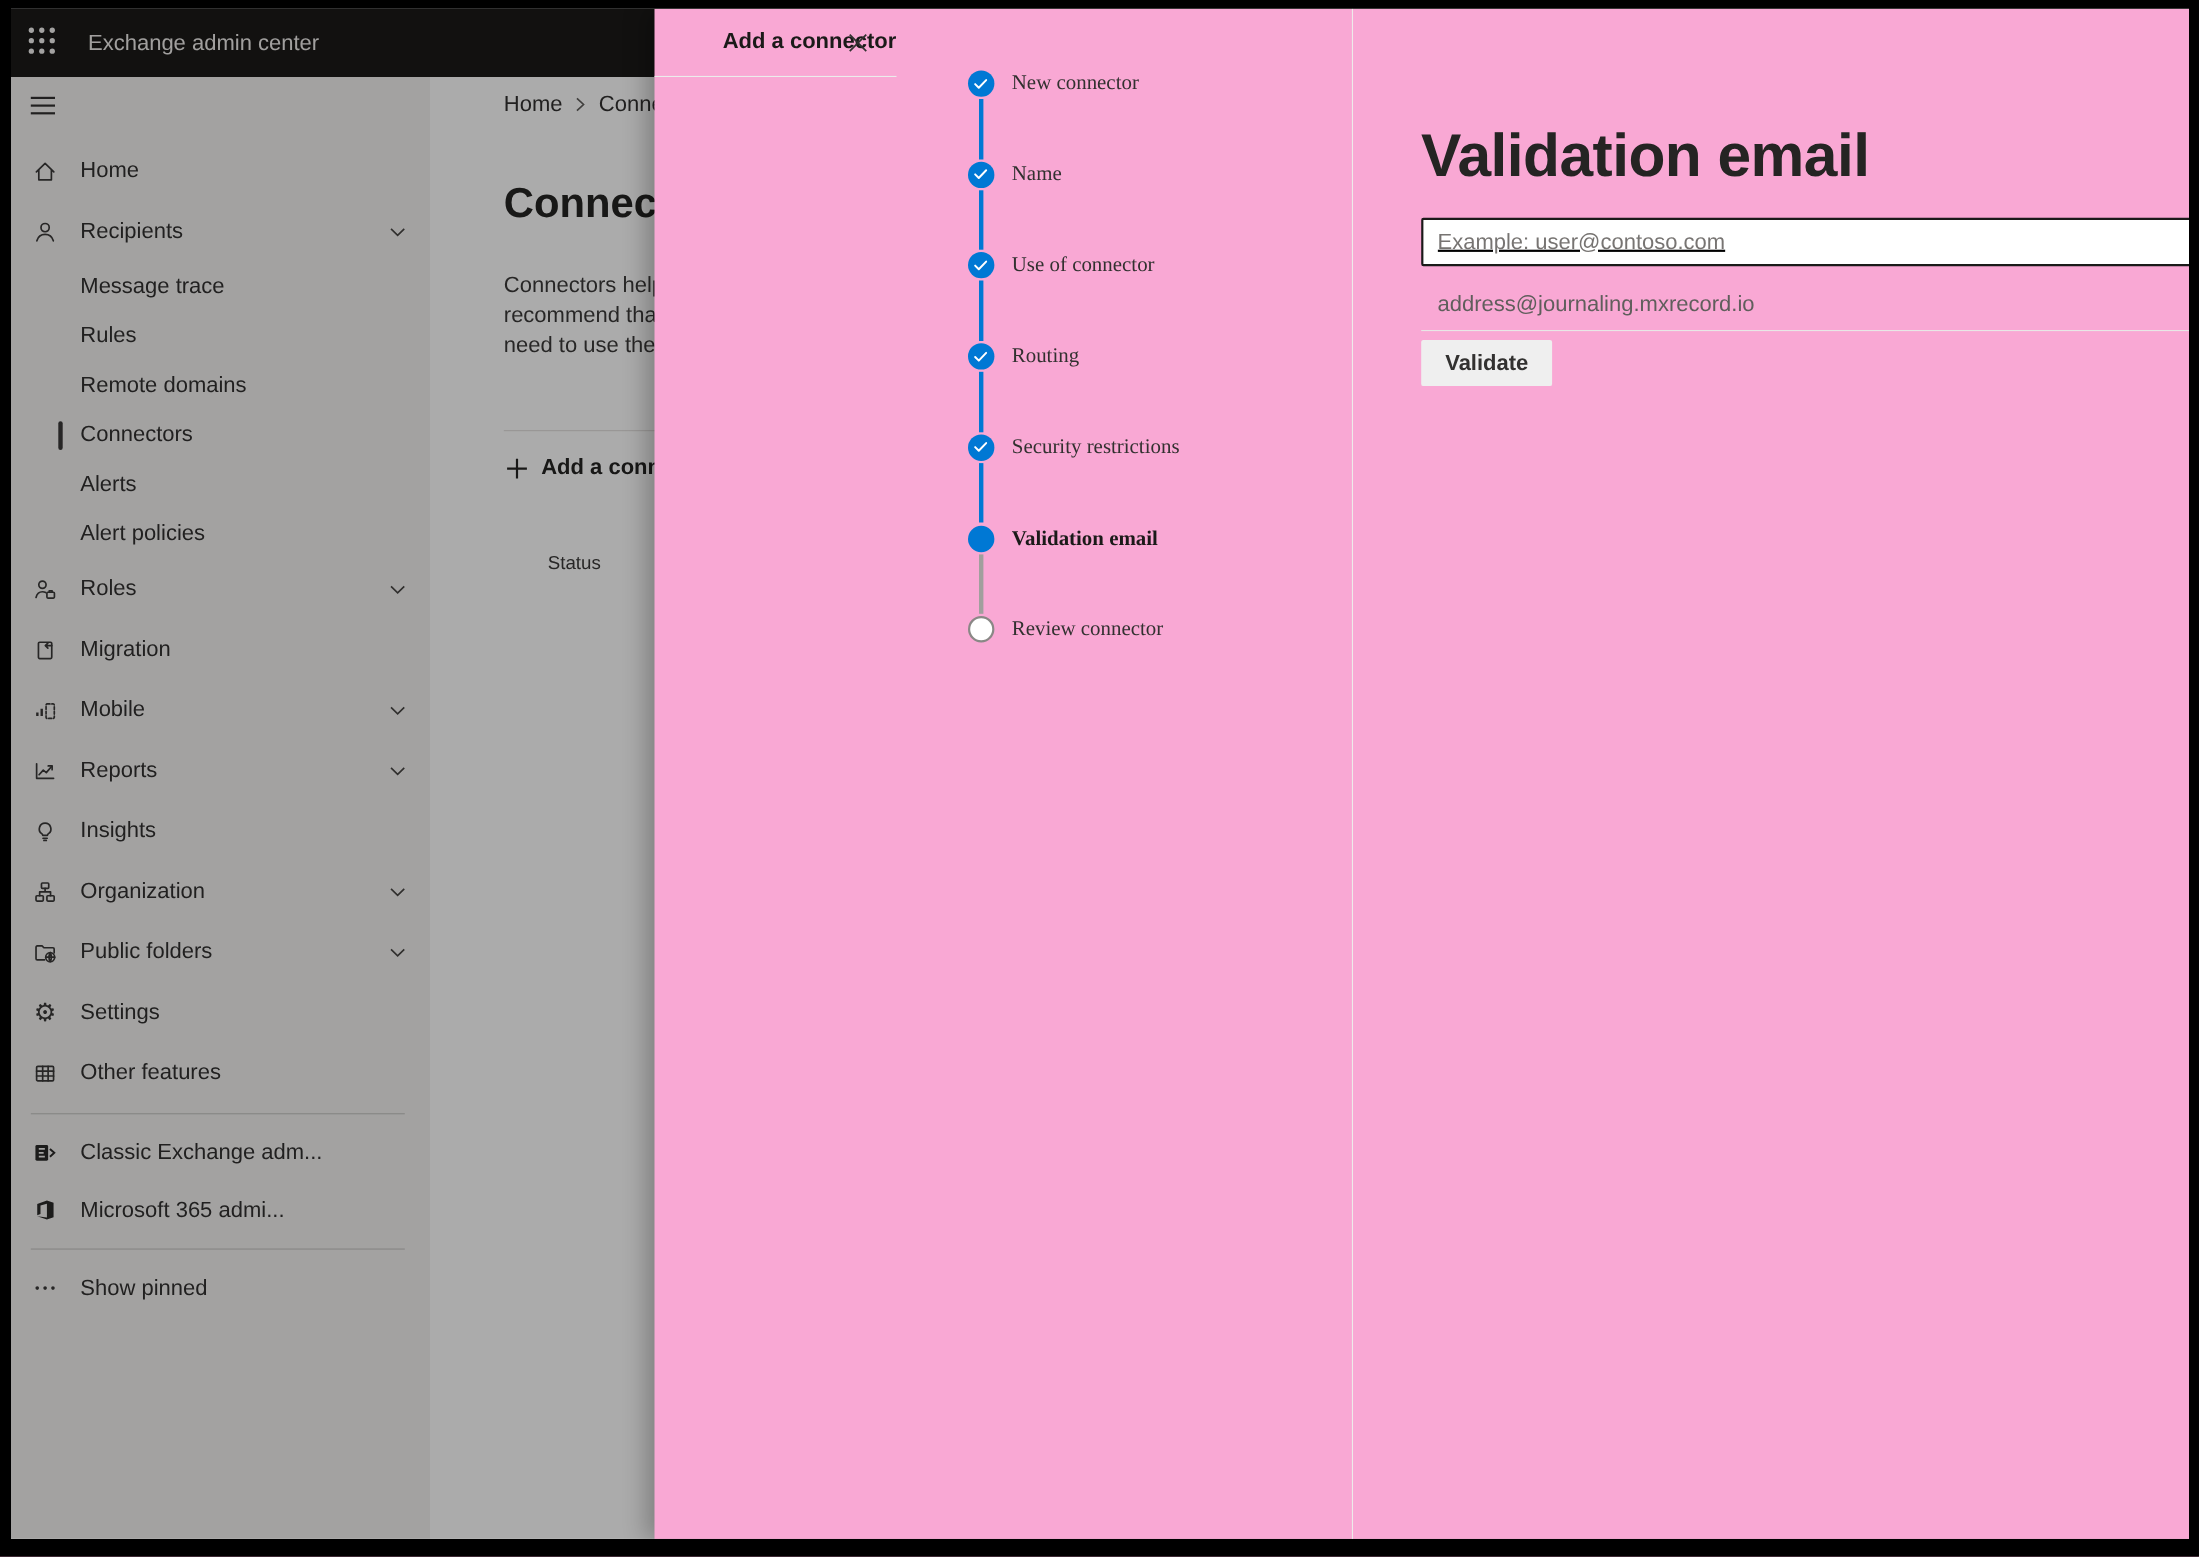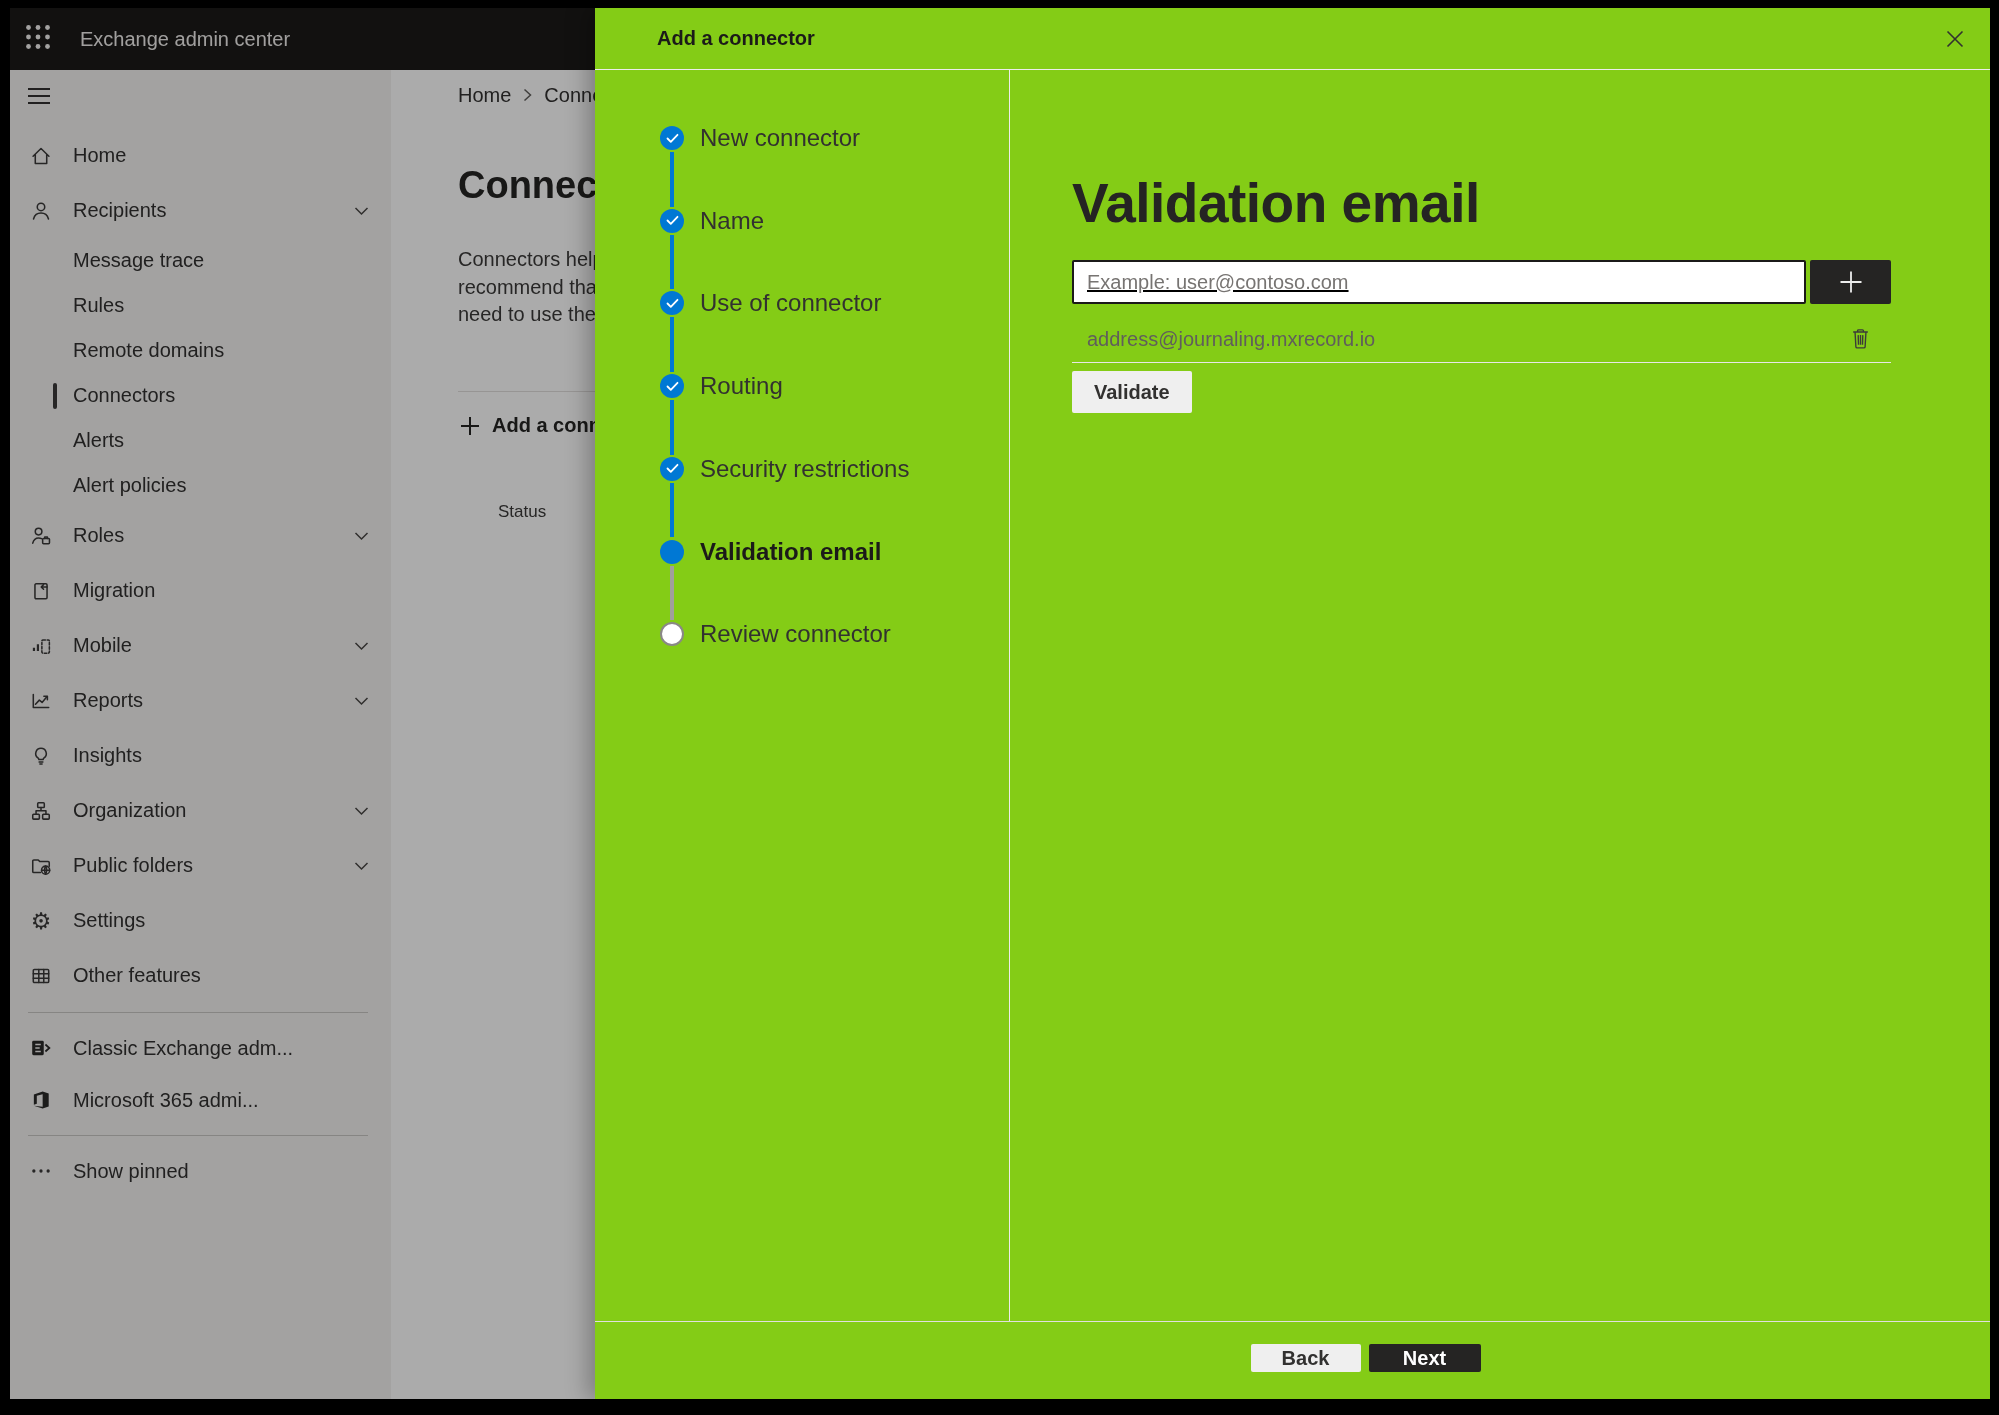--- a/index.html
+++ b/index.html
@@ -40,33 +40,33 @@
   .add-btn{margin-top:16px;height:36px;display:flex;align-items:center;gap:10px;font-size:20px;font-weight:700;color:#252423;cursor:pointer;white-space:nowrap;}
   .table-head{margin-top:58px;display:flex;align-items:center;}
   .checkbox{margin-left:21px;width:19px;height:19px;border:2px solid #57565
 4;border-radius:2px;background:transparent;cursor:pointer;flex:none;}
   .status-label{font-size:17px;color:#3b3a39;cursor:pointer;}
 
   
   .dim{position:absolute;inset:0;background:rgba(0,0,0,0.33);z-index:5;}
 
   
-  .modal{position:absolute;left:585px;top:0;width:1395px;height:1391px;background:#84cc16;z-index:10;
-    display:flex;flex-direction:column;box-shadow:-8px 0 20px rgba(0,0,0,0.25);}
+  .modal{position:absolute;left:585px;top:0;width:1395px;height:1391px;background:#f9a8d4;z-index:10;
+    display:flex;box-shadow:-8px 0 20px rgba(0,0,0,0.25);}
   .modal-header{flex:none;height:62px;border-bottom:1px solid #ececeb;display:flex;align-items:center;
     padding-left:62px;font-size:20px;font-weight:700;color:#1b1a19;position:relative;}
   .modal-close{position:absolute;right:16px;top:50%;transform:translateY(-50%);width:38px;height:38px;
     display:flex;align-items:center;justify-content:center;cursor:pointer;border:none;background:none;padding:0;}
   .modal-body{flex:1;display:flex;min-height:0;position:relative;}
   .stepper{width:415px;flex:none;border-right:1px solid #edebe9;position:relative;}
   .step{position:absolute;left:65px;height:24px;display:flex;align-items:center;cursor:pointer;}
   .step-circle{width:24px;height:24px;border-radius:50%;flex:none;display:flex;align-items:center;justify-content:center;}
   .step.complete .step-circle,.step.current .step-circle{background:#0078d4;}
   .step.upcoming .step-circle{background:#fff;border:2px solid #8a8886;}
-  .step-label{margin-left:16px;font-size:24px;color:#323130;white-space:nowrap;}
+  .step-label{margin-left:16px;font-size:19px;color:#323130;white-space:nowrap;font-family:Liberation Serif, serif;}
   .step.current .step-label{font-weight:700;color:#1b1a19;}
   .step-line{position:absolute;left:75px;width:4px;background:#0078d4;}
   .step-line.gray{background:#a19f9d;}
 
   .panel{flex:1;padding:0 98px 0 62px;overflow:hidden;}
   .panel-heading{margin-top:100px;font-size:55px;line-height:66px;font-weight:700;color:#252423;letter-spacing:-0.5px;}
   .panel-desc{margin-top:94px;font-size:20px;line-height:27px;color:#323130;}
   .panel-desc div{white-space:nowrap;}
   .input-row{margin-top:24px;display:flex;gap:4px;width:819px;text-decoration:underline;}
   .email-input{flex:1;height:44px;border:2px solid #1b1a19;border-radius:2px;font-size:20px;padding:0 13px;

